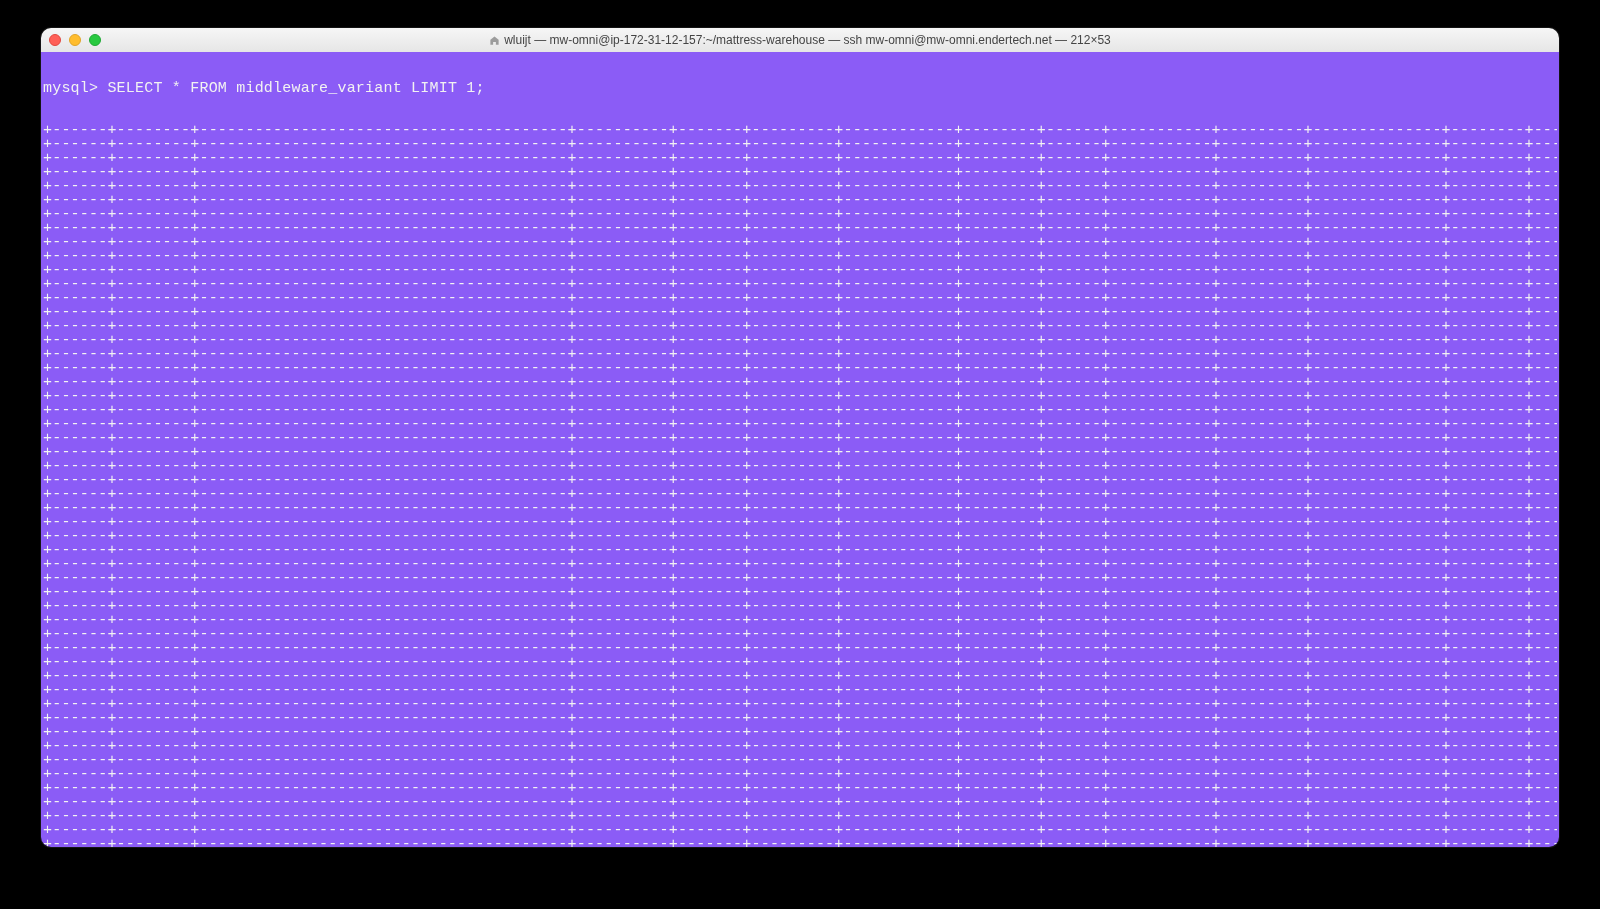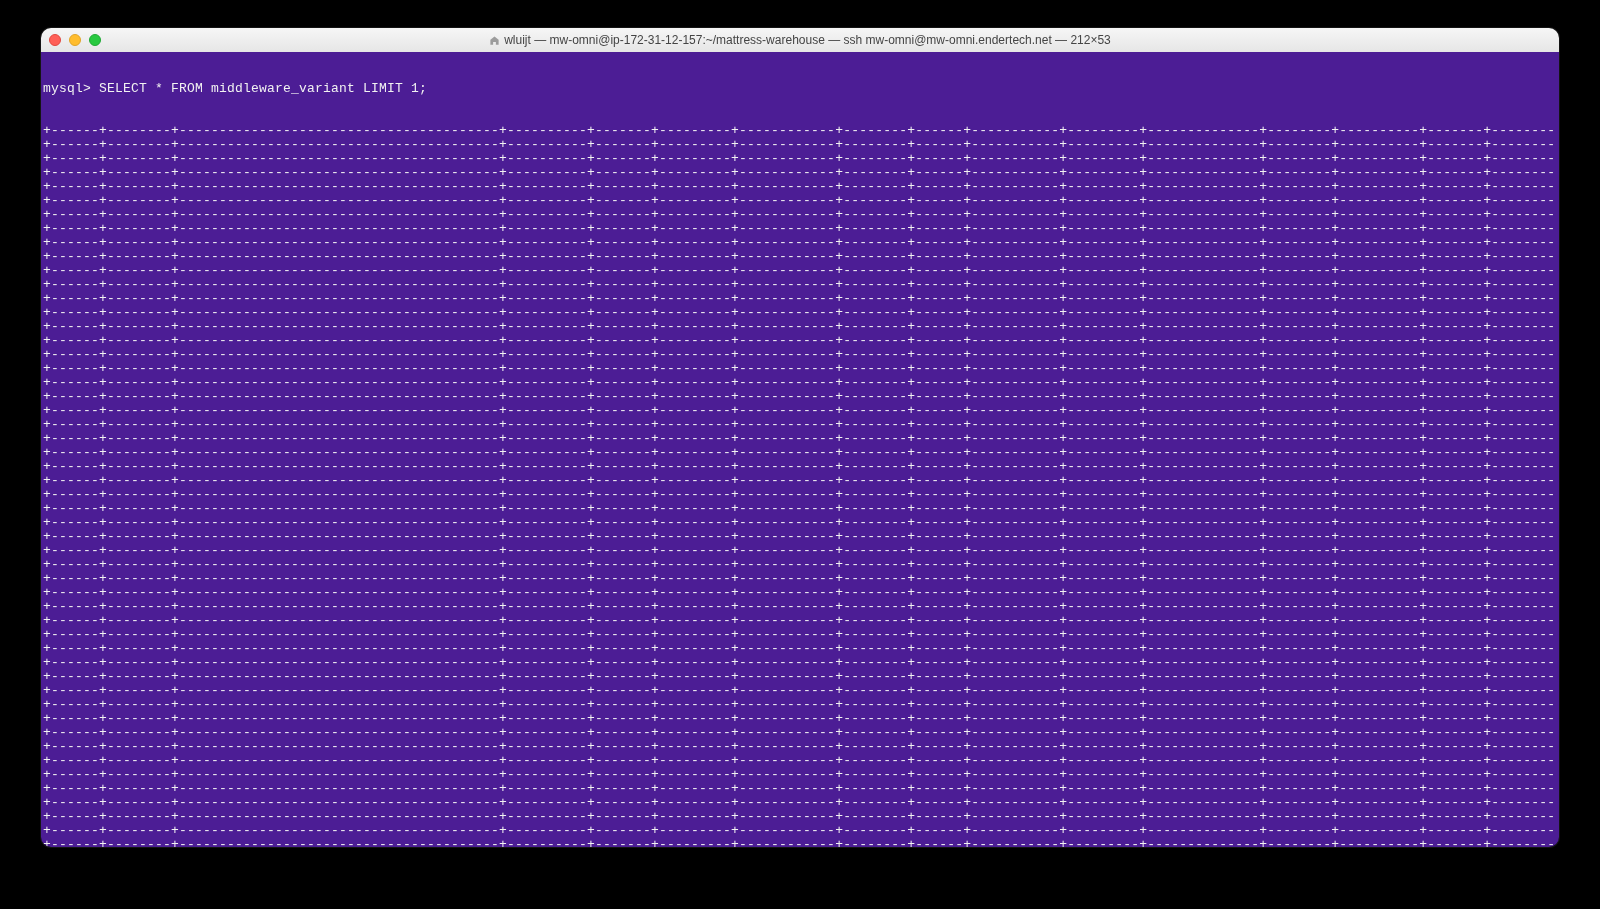--- a/index.html
+++ b/index.html
@@ -60,23 +60,23 @@
       justify-content: center;
       gap: 4px;
       pointer-events: none;
     }
     .home-icon {
       width: 11px;
       height: 11px;
       opacity: 0.6;
     }
     .terminal-body {
-      background: #4c1d95;
+      background: #8b5cf6;
       color: #f2f2f2;
-      font-size: 13px;
+      font-size: 15px;
       line-height: 14px;
       padding: 2px 2px 4px 2px;
       height: 795px;
       overflow: hidden;
       font-family: 'Menlo', 'Monaco', 'Courier New', monospace;
       white-space: pre;
       letter-spacing: 0.2px;
     }
     .prompt-line {
       color: #f2f2f2;

